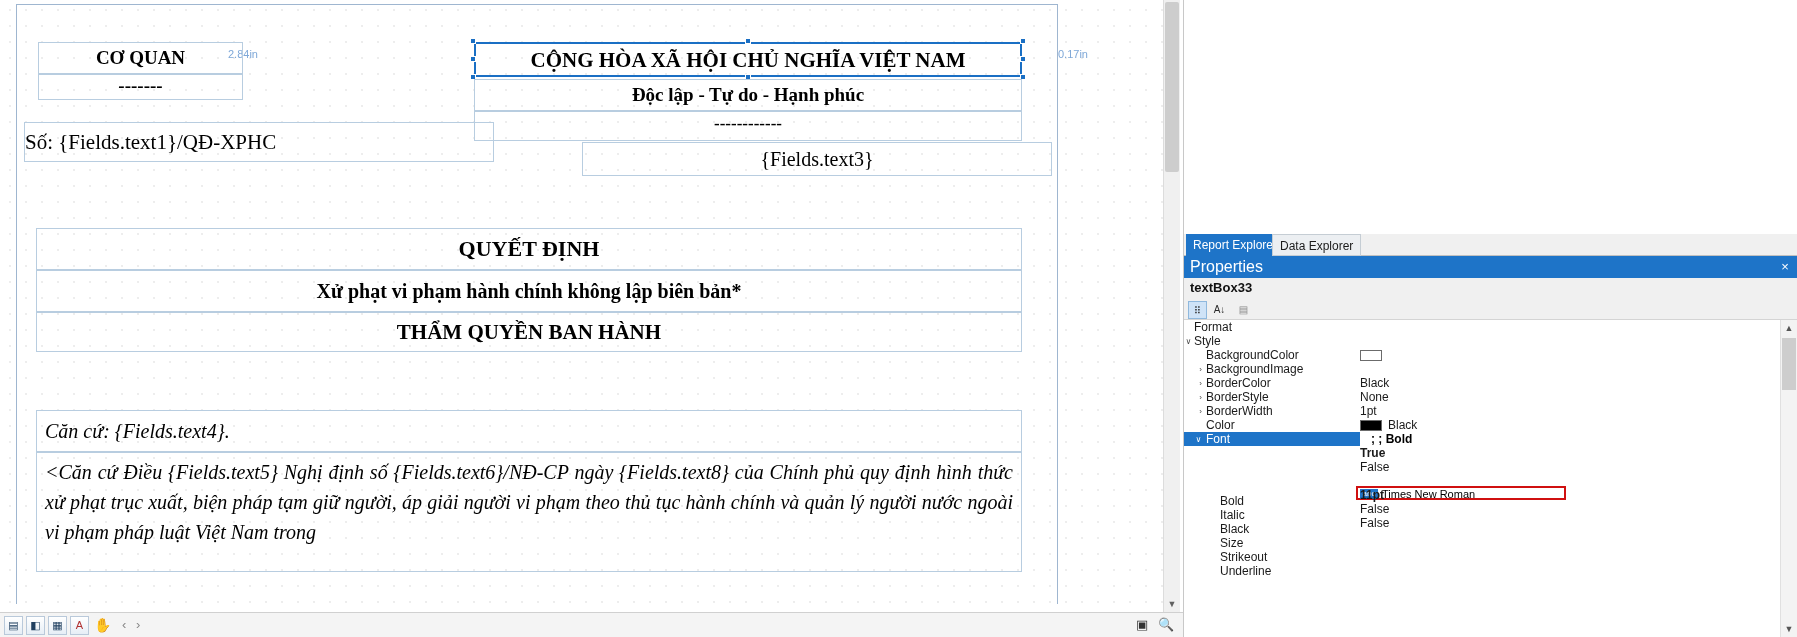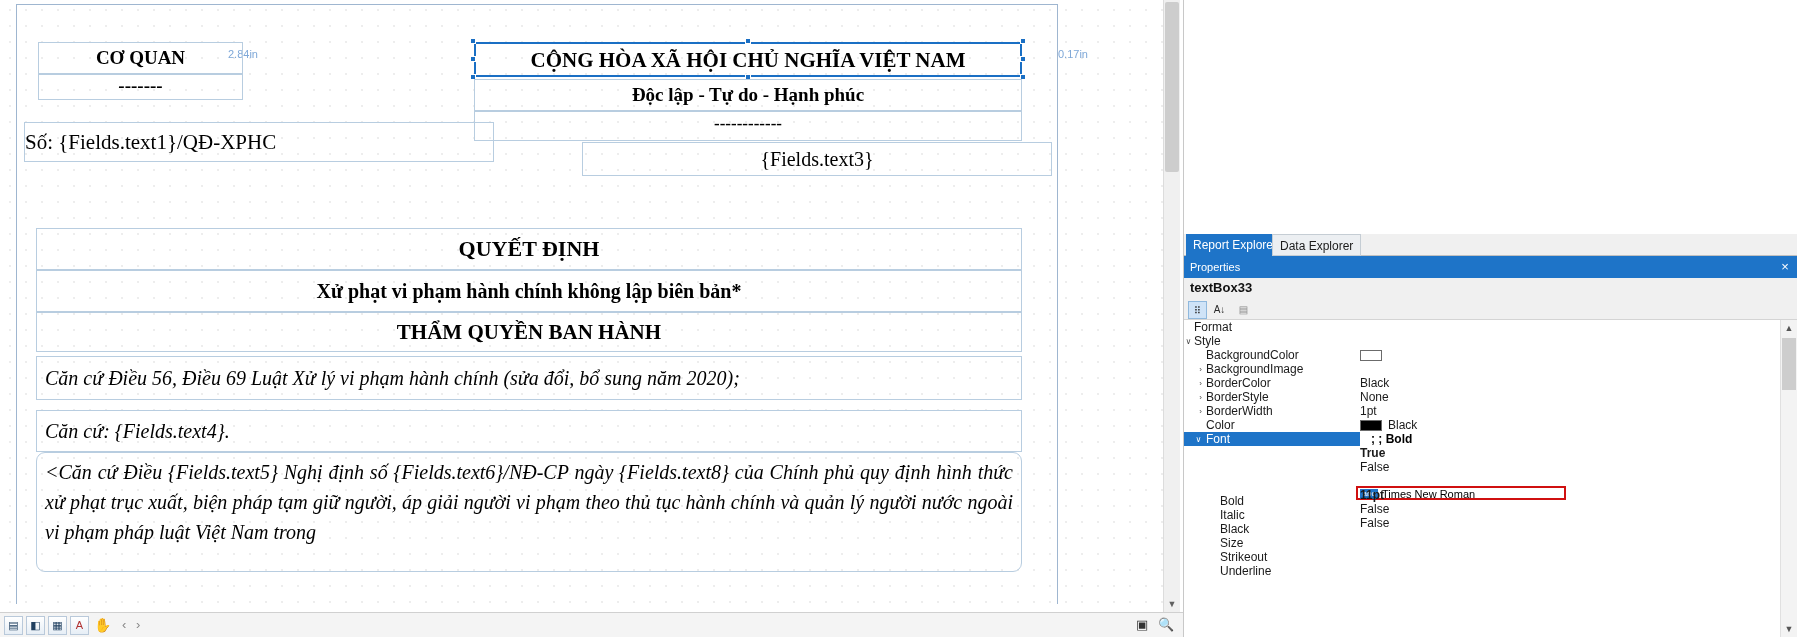--- a/index.html
+++ b/index.html
@@ -61,21 +61,21 @@
     box-sizing: border-box;
     border: 1px solid #b8cde0;
     font-family: "Liberation Serif", serif;
     color: #000;
     white-space: nowrap;
     overflow: hidden;
     background: transparent;
   }
   .tb.center { text-align: center; }
   .tb.left { text-align: left; }
-  .tb.just { text-align: justify; white-space: normal; border-radius: 9px; }
+  .tb.just { text-align: justify; white-space: normal; }
   .tb.bold { font-weight: bold; }
   .tb.ital { font-style: italic; }
 
   
   .selected {
     border: 2px solid #1a6fc4 !important;
   }
   .handle {
     position: absolute;
     width: 6px; height: 6px;
@@ -185,21 +185,21 @@
     border: 1px solid #c5cdd4;
     left: 88px;
   }
 
   #props-header {
     position: absolute;
     left: 0; top: 256px;
     width: 613px; height: 22px;
     background: #1e74c8;
     color: #ffffff;
-    font-size: 11px;
+    font-size: 16px;
     line-height: 22px;
     padding-left: 6px;
     box-sizing: border-box;
   }
   #props-close {
     position: absolute;
     right: 5px; top: 257px;
     color: #ffffff;
     font-size: 13px;
     line-height: 20px;
@@ -372,21 +372,20 @@
       <div class="tb center bold" style="left:474px; top:111px; width:548px; height:30px; font-size:17px; line-height:24px;">------------</div>
 
       <div class="tb center" style="left:582px; top:142px; width:470px; height:34px; font-size:20px; line-height:32px;">{Fields.text3}</div>
 
       <div class="tb center bold" style="left:36px; top:228px; width:986px; height:42px; font-size:22px; line-height:40px;">QUYẾT ĐỊNH</div>
 
       <div class="tb center bold" style="left:36px; top:312px; width:986px; height:40px; font-size:21px; line-height:38px;">THẨM QUYỀN BAN HÀNH</div>
 
       <div class="tb center bold" style="left:36px; top:270px; width:986px; height:42px; font-size:20px; line-height:40px;">Xử phạt vi phạm hành chính không lập biên bản*</div>
 
-      <div class="tb left ital" style="left:36px; top:356px; width:986px; height:44px; font-size:20px; line-height:42px; padding-left:8px;">Căn cứ Điều 56, Điều 69 Luật Xử lý vi phạm hành chính (sửa đổi, bổ sung năm 2020);</div>
 
       <div class="tb left ital" style="left:36px; top:410px; width:986px; height:42px; font-size:20px; line-height:40px; padding-left:8px;">Căn cứ: {Fields.text4}.</div>
 
       <div class="tb just ital" style="left:36px; top:452px; width:986px; height:120px; font-size:20px; line-height:30px; padding:4px 8px 0 8px;">&lt;Căn cứ Điều {Fields.text5} Nghị định số {Fields.text6}/NĐ-CP ngày {Fields.text8} của Chính phủ quy định hình thức xử phạt trục xuất, biện pháp tạm giữ người, áp giải người vi phạm theo thủ tục hành chính và quản lý người nước ngoài vi phạm pháp luật Việt Nam trong</div>
     </div>
 
     <div id="canvas-vscroll">
       <div class="thumb"></div>
       <div class="arrow down">▼</div>
     </div>

